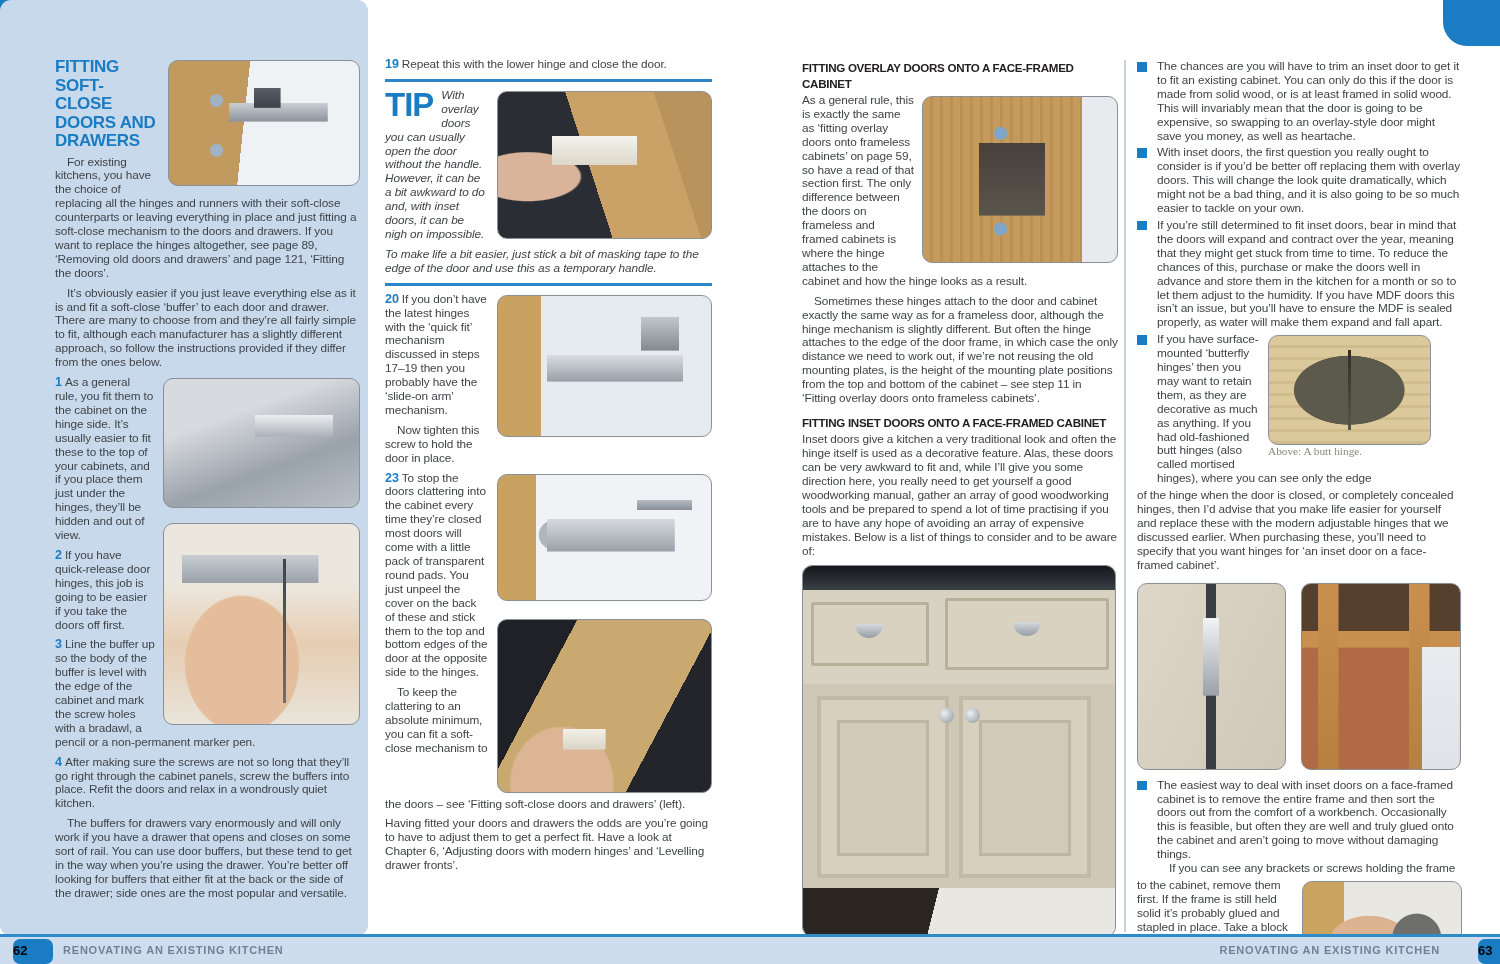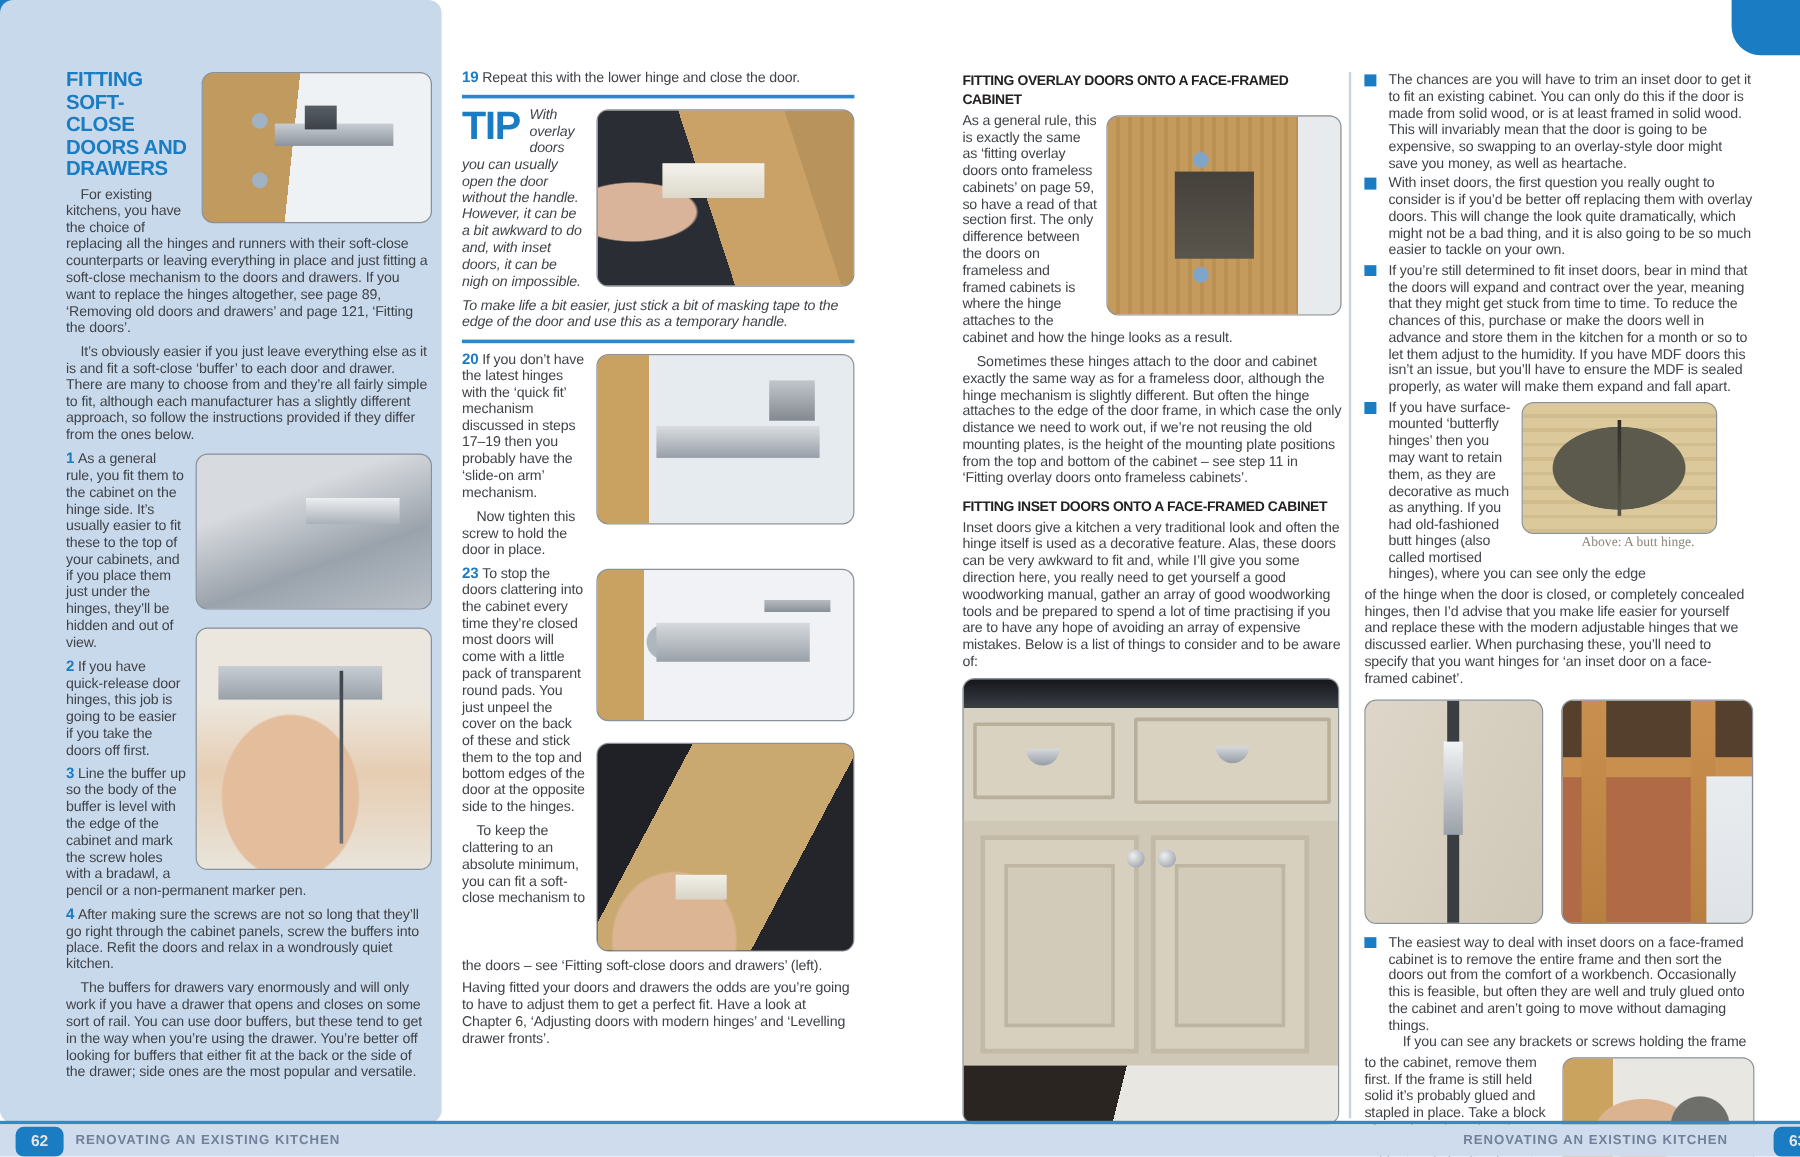--- a/index.html
+++ b/index.html
@@ -33,21 +33,21 @@
   .h-right { font-weight:bold; color:#232022; font-size:11.6px; line-height:15.5px; letter-spacing:-0.3px; margin:0 0 3px; }
   .clr { clear:both; }
 
   
   .bul { position:relative; padding-left:20px; margin-bottom:3px; }
   .sq { position:absolute; left:0; top:2px; width:9.5px; height:9.5px; background:#1a7cc2; }
 
   
   .ph { border:1px solid #8a9097; border-radius:10px; background:#dde1e5; display:block; }
   .fr { float:right; margin:2px 0 5px 8px; }
-  .fig { float:right; width:194px; margin:2px 0 4px 6px;text-align:center; }
+  .fig { float:right; width:194px; margin:2px 0 4px 6px; }
   .fig-caption { font-family:"Liberation Serif","DejaVu Serif",serif; color:#8d877c; font-size:11.3px; letter-spacing:0; margin-top:4px; }
 
   .ph1 { width:192px; height:126px;
     background:
       linear-gradient(#585f66,#3c4148) 52% 26%/14% 16% no-repeat,
       linear-gradient(#c9ced4,#8c939b) 66% 40%/52% 15% no-repeat,
       radial-gradient(circle at 25% 32%, #9fb3c4 0 6px, rgba(0,0,0,0) 7px),
       radial-gradient(circle at 25% 72%, #9fb3c4 0 6px, rgba(0,0,0,0) 7px),
       linear-gradient(96deg,#c09a5e 0 40%, #eff2f5 40%); }
   .ph2 { width:197px; height:130px; clear:right;
@@ -127,22 +127,22 @@
       radial-gradient(circle at 72% 52%, #6e6f6b 0 24px, rgba(0,0,0,0) 25px),
       radial-gradient(ellipse at 42% 55%, #dcb391 0 30%, rgba(0,0,0,0) 31%),
       linear-gradient(90deg,#caa35f 0 26%, #e9e7e2 26%); }
 
   
   .pair { display:flex; gap:15px; margin:10px 0 9px; }
 
   
   .footer-line { position:absolute; left:0; top:934px; width:1500px; height:3px; background:#2e8cc9; }
   .footer-band { position:absolute; left:0; top:937px; width:1500px; height:27px; background:#cfdcee; }
-  .page-tab { position:absolute; top:939px; width:40px; height:25px; background:#1a7cc2; color:#e5e5e5; font-weight:bold;
-    font-size:13px; text-align:center; line-height:24px; border-radius:7px; }
+  .page-tab { position:absolute; top:939px; width:40px; height:25px; background:#1a7cc2; color:#000000; font-weight:bold;
+    font-size:13px; text-align:left; line-height:24px; border-radius:7px; }
   .tab-62 { left:13px; } .tab-63 { left:1449px;margin-left:29px; }
   .footer-text { position:absolute; top:944px; font-size:11px; font-weight:bold; letter-spacing:0.8px; color:#72809a; }
   .ft-left { left:63px; } .ft-right { right:60px; }
 </style>
 </head>
 <body>
 
 <div class="page">
 
   <div class="corner left"></div>

